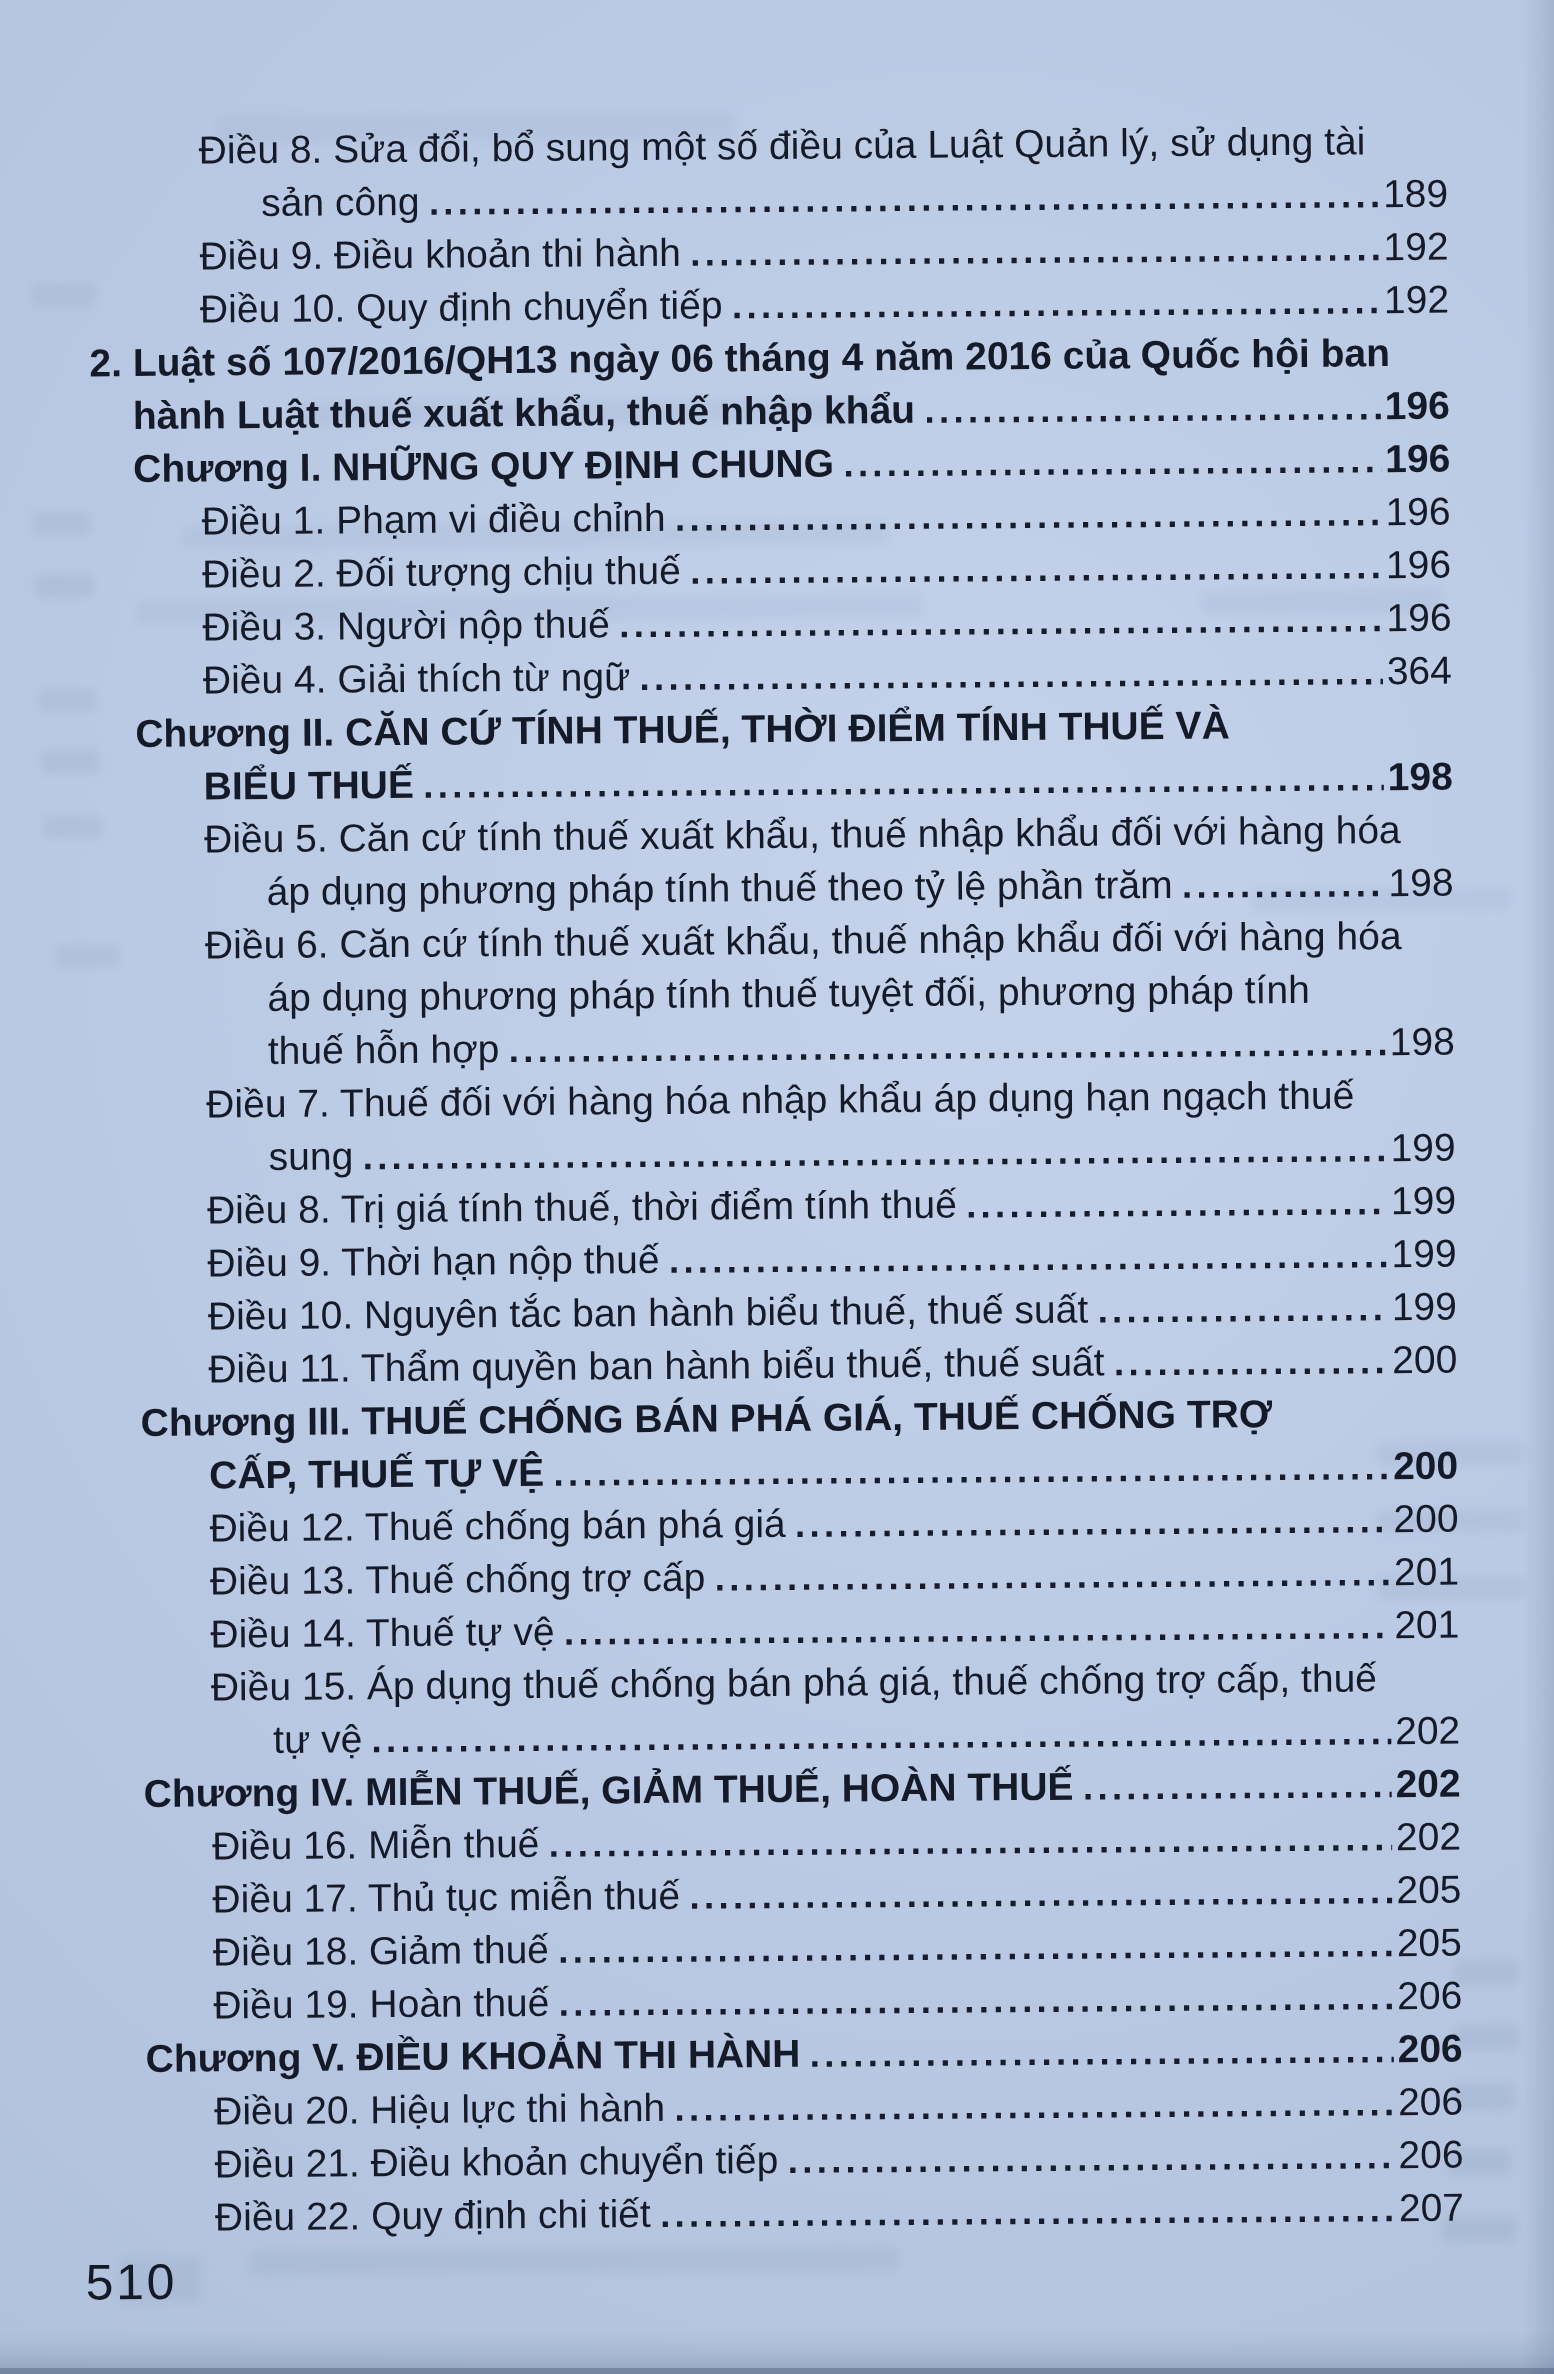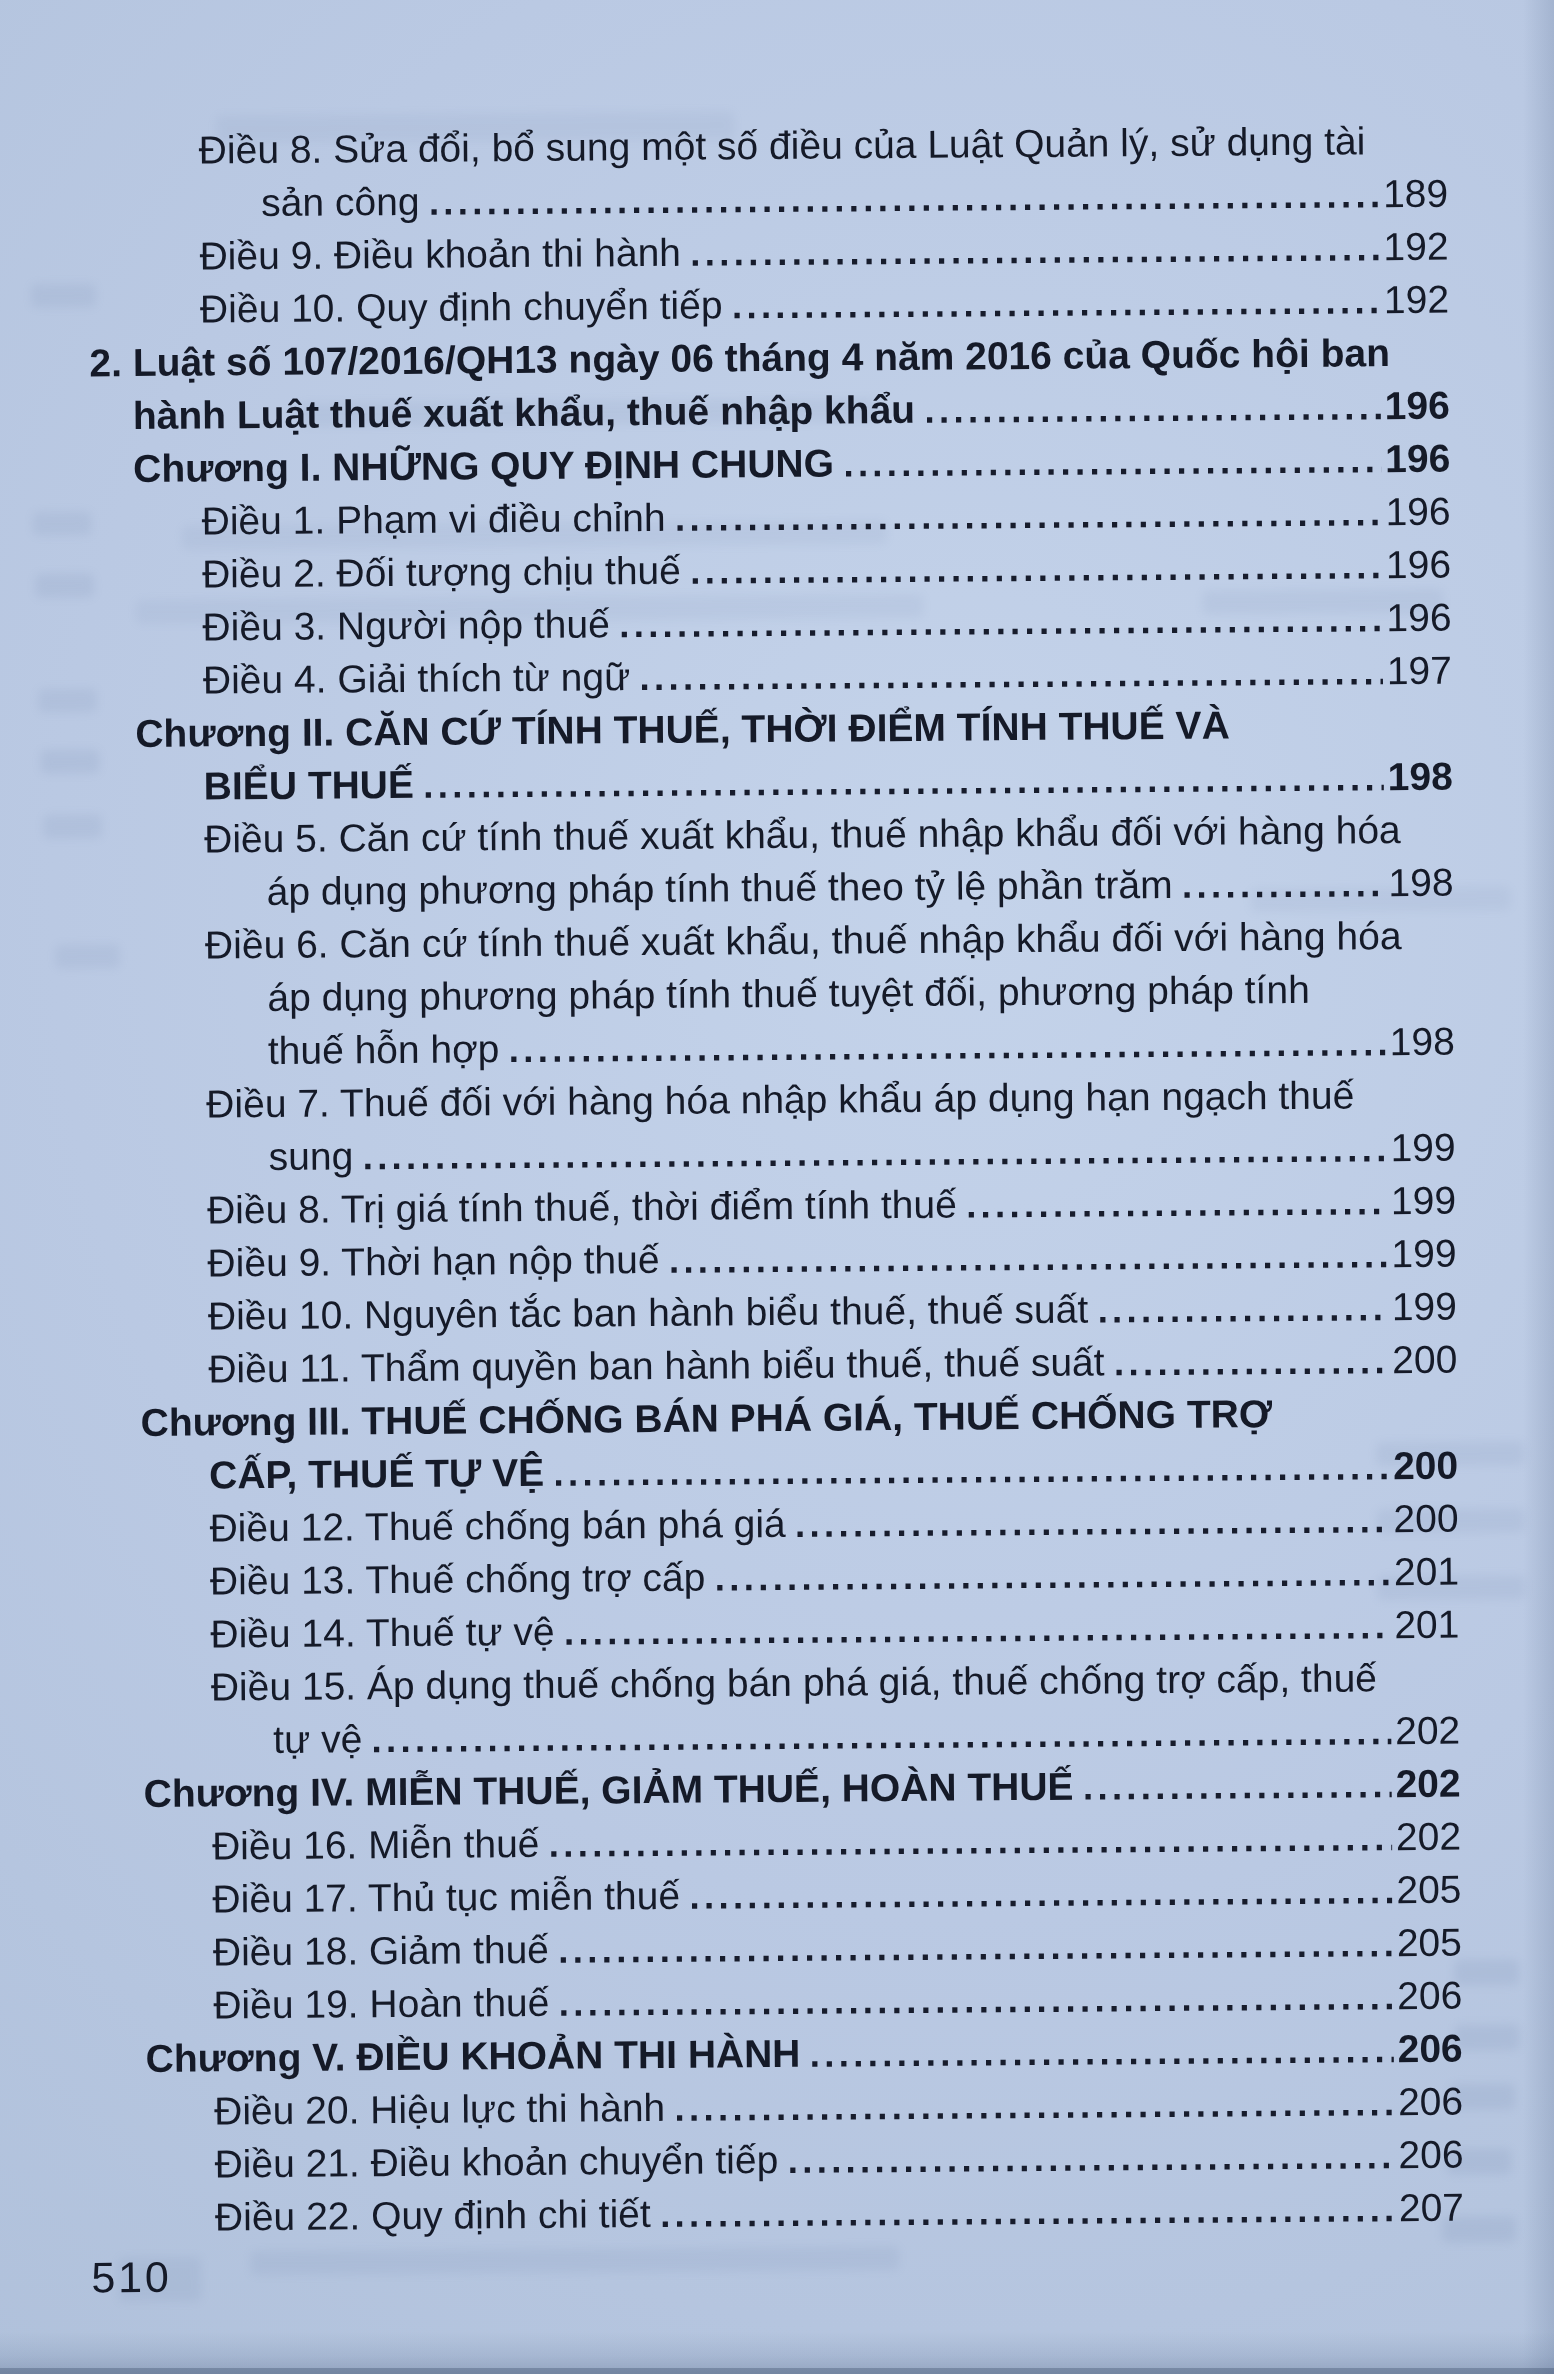--- a/index.html
+++ b/index.html
@@ -18,21 +18,21 @@
   .ind1{padding-left:43px;}
   .ind2{padding-left:111px;}
   .ind3{padding-left:173px;}
   .t{flex:0 0 auto;}
   .dots{
     flex:1 1 auto;overflow:hidden;white-space:nowrap;
     letter-spacing:4.2px;margin:0 3.7px 0 9.3px;
     font-weight:700;font-size:37px;color:#171c2c;
   }
   .p{flex:0 0 auto;min-width:63px;}
-  .footer{position:absolute;left:82px;top:2248px;font-size:43px;letter-spacing:2.8px;}
+  .footer{position:absolute;left:76px;top:2248px;font-size:50px;letter-spacing:2.8px;}
   .ghost{position:absolute;background:#667ca4;opacity:.12;filter:blur(4.6px);border-radius:5.6px;pointer-events:none;}
   .edge-right{position:absolute;top:0;right:0;width:32px;height:2375px;
     background:linear-gradient(90deg,rgba(86,106,140,0) 0%,rgba(86,106,140,.22) 100%);}
   .edge-bottom{position:absolute;left:0;bottom:0;width:1555px;height:43px;
     background:linear-gradient(180deg,rgba(70,90,124,0) 0%,rgba(70,90,124,.12) 55%,rgba(58,78,110,.28) 100%);}
   .edge-bottom::after{content:"";position:absolute;left:0;bottom:0;width:100%;height:7.4px;background:rgba(50,68,96,.32);}
 </style>
 </head>
 <body>
 
@@ -106,21 +106,21 @@
           <span class="p">196</span>
         </div>
         <div class="row ind2">
           <span class="t">Điều 3. Người nộp thuế</span>
           <span class="dots">......................................................................................................................................................</span>
           <span class="p">196</span>
         </div>
         <div class="row ind2">
           <span class="t">Điều 4. Giải thích từ ngữ</span>
           <span class="dots">......................................................................................................................................................</span>
-          <span class="p">197</span>
+          <span class="p">364</span>
         </div>
         <div class="row ind1 b">
           <span class="t">Chương II. CĂN CỨ TÍNH THUẾ, THỜI ĐIỂM TÍNH THUẾ VÀ</span>
         </div>
         <div class="row ind2 b">
           <span class="t">BIỂU THUẾ </span>
           <span class="dots">......................................................................................................................................................</span>
           <span class="p">198</span>
         </div>
         <div class="row ind2">

